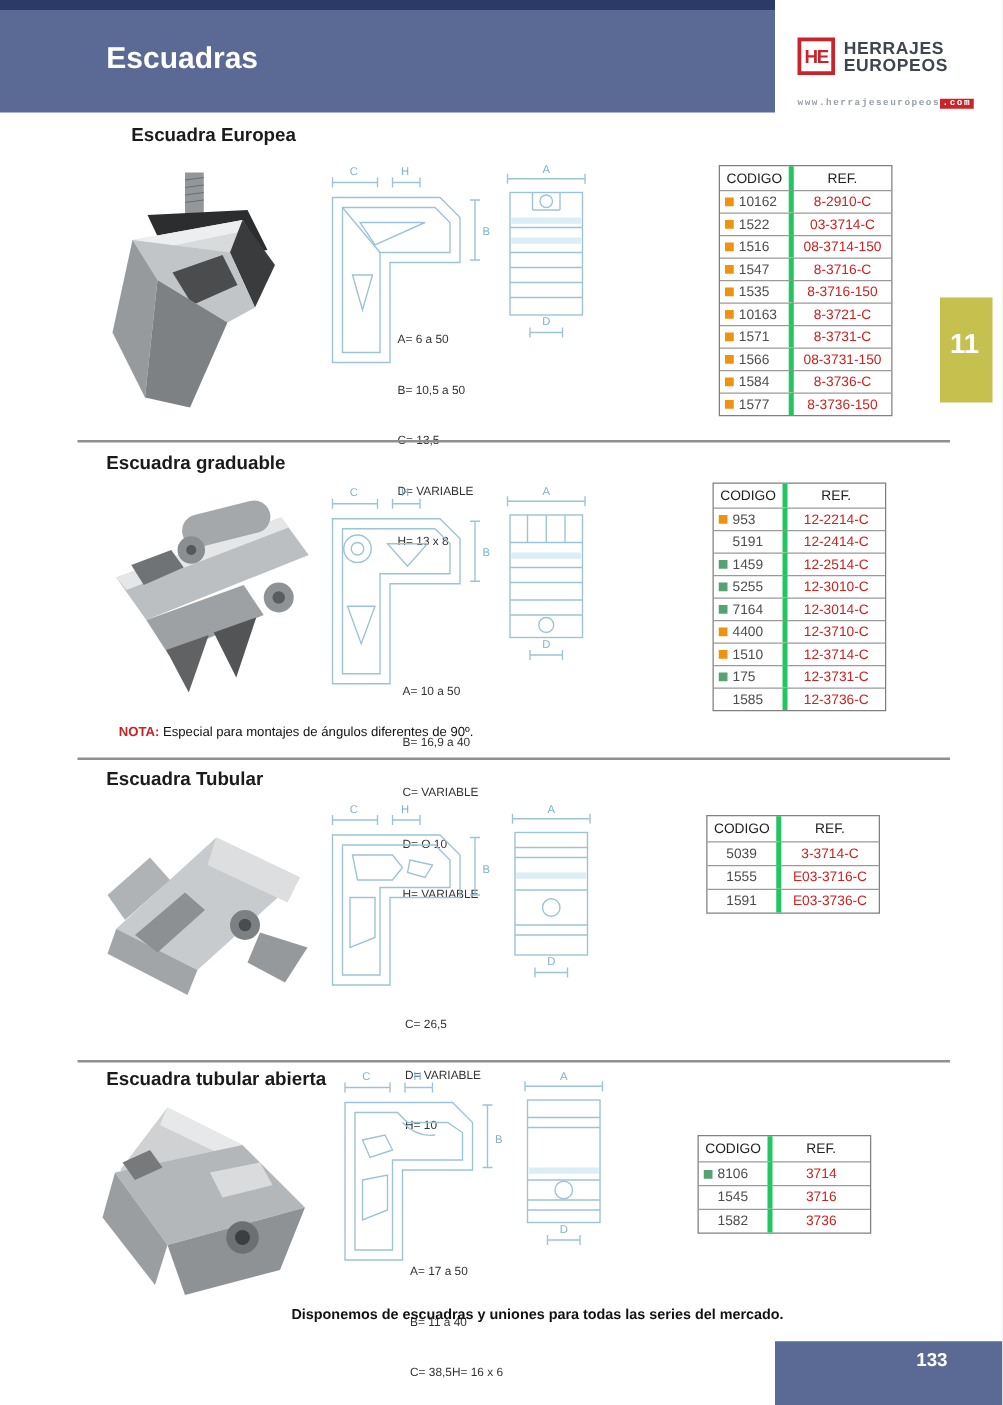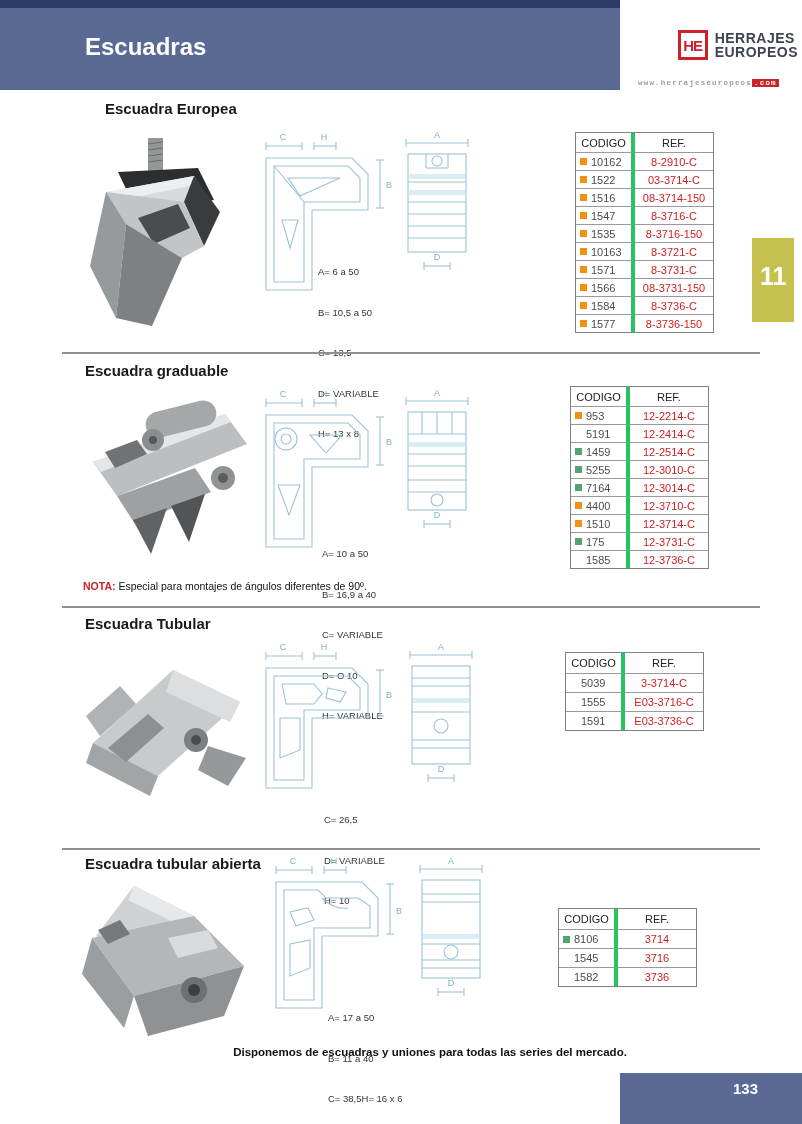--- a/index.html
+++ b/index.html
@@ -4,31 +4,31 @@
 <style>
   html,body{margin:0;padding:0;background:#e9e9e9;}
   .page{position:relative;width:802px;height:1124px;background:#ffffff;margin:0 auto;
         font-family:"Liberation Sans", sans-serif;overflow:hidden;}
 
   
   .top-strip{position:absolute;left:0;top:0;width:620px;height:8px;background:#2b3a66;}
   .banner{position:absolute;left:0;top:8px;width:620px;height:82px;background:#5a6a94;}
   .banner-title{position:absolute;left:85px;top:33px;color:#ffffff;font-size:24px;font-weight:bold;}
   .logo{position:absolute;left:638px;top:30px;width:160px;}
-  .logo-row{display:flex;align-items:center;justify-content:flex-end;}
+  .logo-row{display:flex;align-items:center;}
   .logo-mark{width:30px;height:30px;border:3px solid #cc2229;box-sizing:border-box;display:flex;
              align-items:center;justify-content:center;color:#cc2229;font-weight:bold;font-size:15px;
              letter-spacing:-1px;margin-right:7px;}
   .logo-text{color:#3e4551;font-weight:bold;font-size:14px;line-height:14px;letter-spacing:0.5px;}
   .logo-url{margin-top:19px;font-size:7.5px;color:#9aa0a8;letter-spacing:1.2px;font-weight:bold;font-family:Liberation Mono, monospace;}
   .logo-url .com{background:#cc2229;color:#ffffff;padding:0 2px;}
 
   
   .side-tab{position:absolute;left:752px;top:238px;width:42px;height:84px;background:#c6c04e;
-            color:#ffffff;font-weight:bold;font-size:25px;box-sizing:border-box;padding:24px 0 0 8px;}
+            color:#ffffff;font-weight:bold;font-size:22px;box-sizing:border-box;padding:24px 0 0 8px;}
   .footer-text{position:absolute;left:100px;top:1046px;width:660px;text-align:center;
                font-size:11.5px;font-weight:bold;color:#111111;}
   .footer-block{position:absolute;left:620px;top:1073px;width:182px;height:51px;background:#5a6a94;
                 box-sizing:border-box;text-align:right;padding:7px 44px 0 0;color:#ffffff;
                 font-weight:bold;font-size:15px;}
 
   
   .section-title{position:absolute;font-size:15px;font-weight:bold;color:#1a1a1a;}
   .divider{position:absolute;left:62px;width:698px;height:2px;background:#909090;}
   .dims{position:absolute;font-size:9.5px;line-height:13.5px;color:#333333;white-space:pre;}
@@ -286,21 +286,21 @@
     </svg>
 
     <div class="dims" style="left:322px;top:520px;">
       <div>A= 10 a 50</div>
       <div>B= 16,9 a 40</div>
       <div>C= VARIABLE</div>
       <div>D= O 10</div>
       <div>H= VARIABLE</div>
     </div>
 
-    <div class="note" style="left:83px;top:580px;"><b>NOTA:</b><span> Especial para montajes de ángulos diferentes de 90º.</span></div>
+    <div class="note" style="left:95px;top:580px;"><b>NOTA:</b><span> Especial para montajes de ángulos diferentes de 90º.</span></div>
 
     <div class="ptable t18" style="left:570px;top:386px;">
       <div class="row head">
         <div class="cell c-cod">CODIGO</div>
         <div class="cell c-ref">REF.</div>
       </div>
       <div class="row">
         <div class="cell c-cod">
             <span class="dot" style="background-color: rgb(240, 146, 15);"></span>
             <span>953</span>

